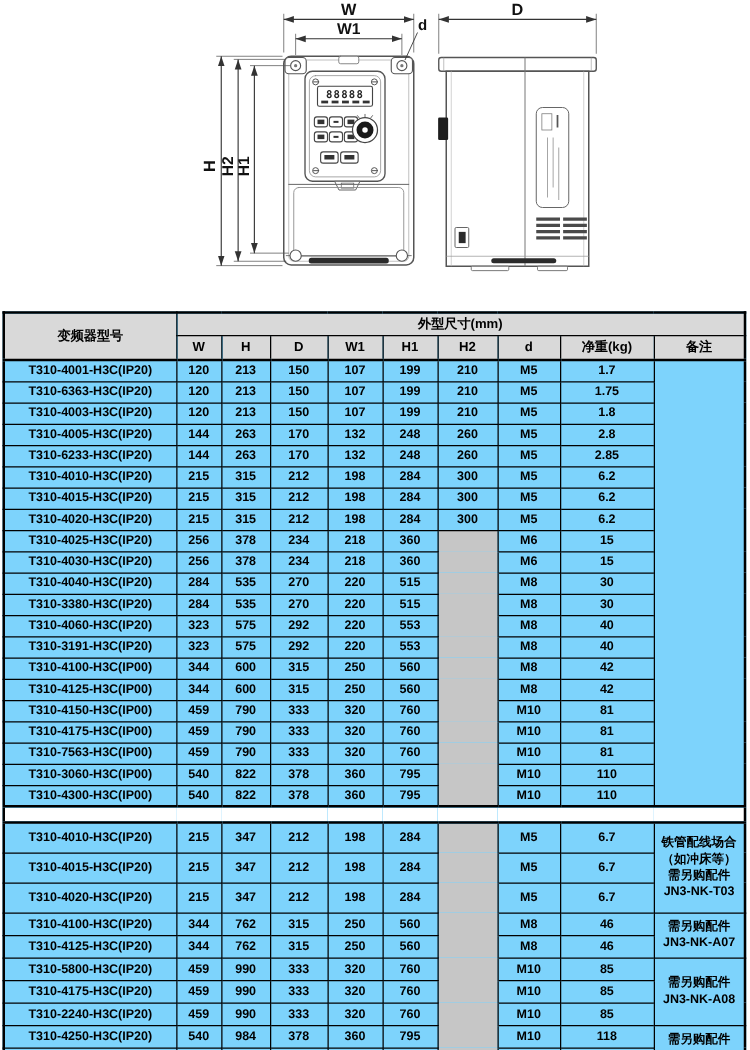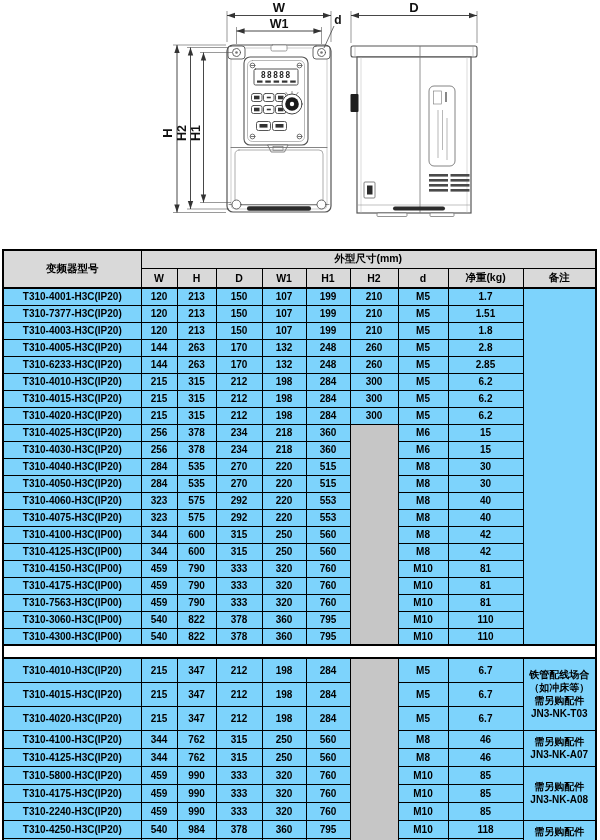--- a/index.html
+++ b/index.html
@@ -236,29 +236,29 @@
         <td>213</td>
         <td>150</td>
         <td>107</td>
         <td>199</td>
         <td>210</td>
         <td>M5</td>
         <td>1.7</td>
         <td rowspan="21" class="remark"></td>
       </tr>
       <tr class="s1">
-        <td class="model">T310-7377-H3C(IP20)</td>
+        <td class="model">T310-6363-H3C(IP20)</td>
         <td>120</td>
         <td>213</td>
         <td>150</td>
         <td>107</td>
         <td>199</td>
         <td>210</td>
         <td>M5</td>
-        <td>1.51</td>
+        <td>1.75</td>
       </tr>
       <tr class="s1">
         <td class="model">T310-4003-H3C(IP20)</td>
         <td>120</td>
         <td>213</td>
         <td>150</td>
         <td>107</td>
         <td>199</td>
         <td>210</td>
         <td>M5</td>
@@ -346,21 +346,21 @@
         <td>284</td>
         <td>535</td>
         <td>270</td>
         <td>220</td>
         <td>515</td>
         <td class="shade"></td>
         <td>M8</td>
         <td>30</td>
       </tr>
       <tr class="s1">
-        <td class="model">T310-4050-H3C(IP20)</td>
+        <td class="model">T310-3380-H3C(IP20)</td>
         <td>284</td>
         <td>535</td>
         <td>270</td>
         <td>220</td>
         <td>515</td>
         <td class="shade"></td>
         <td>M8</td>
         <td>30</td>
       </tr>
       <tr class="s1">
@@ -368,21 +368,21 @@
         <td>323</td>
         <td>575</td>
         <td>292</td>
         <td>220</td>
         <td>553</td>
         <td class="shade"></td>
         <td>M8</td>
         <td>40</td>
       </tr>
       <tr class="s1">
-        <td class="model">T310-4075-H3C(IP20)</td>
+        <td class="model">T310-3191-H3C(IP20)</td>
         <td>323</td>
         <td>575</td>
         <td>292</td>
         <td>220</td>
         <td>553</td>
         <td class="shade"></td>
         <td>M8</td>
         <td>40</td>
       </tr>
       <tr class="s1">

